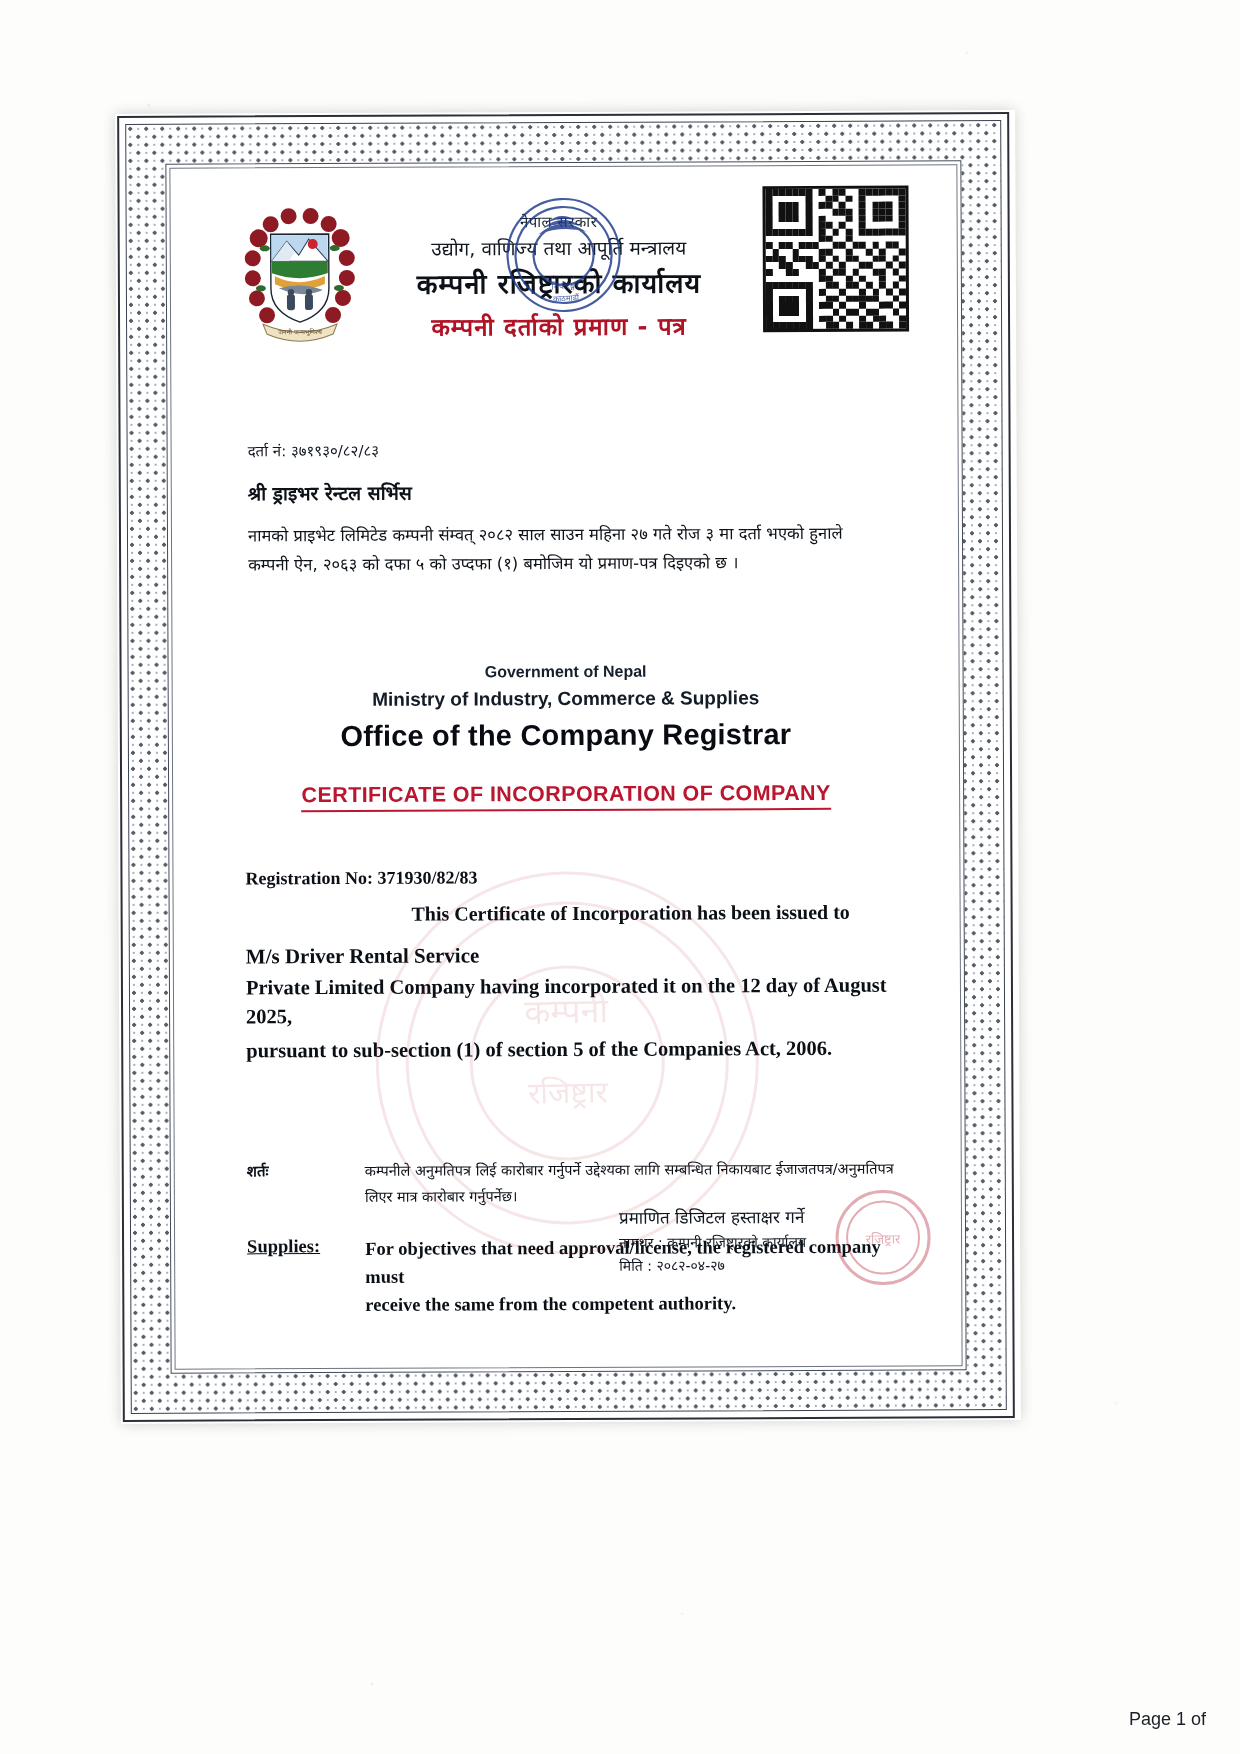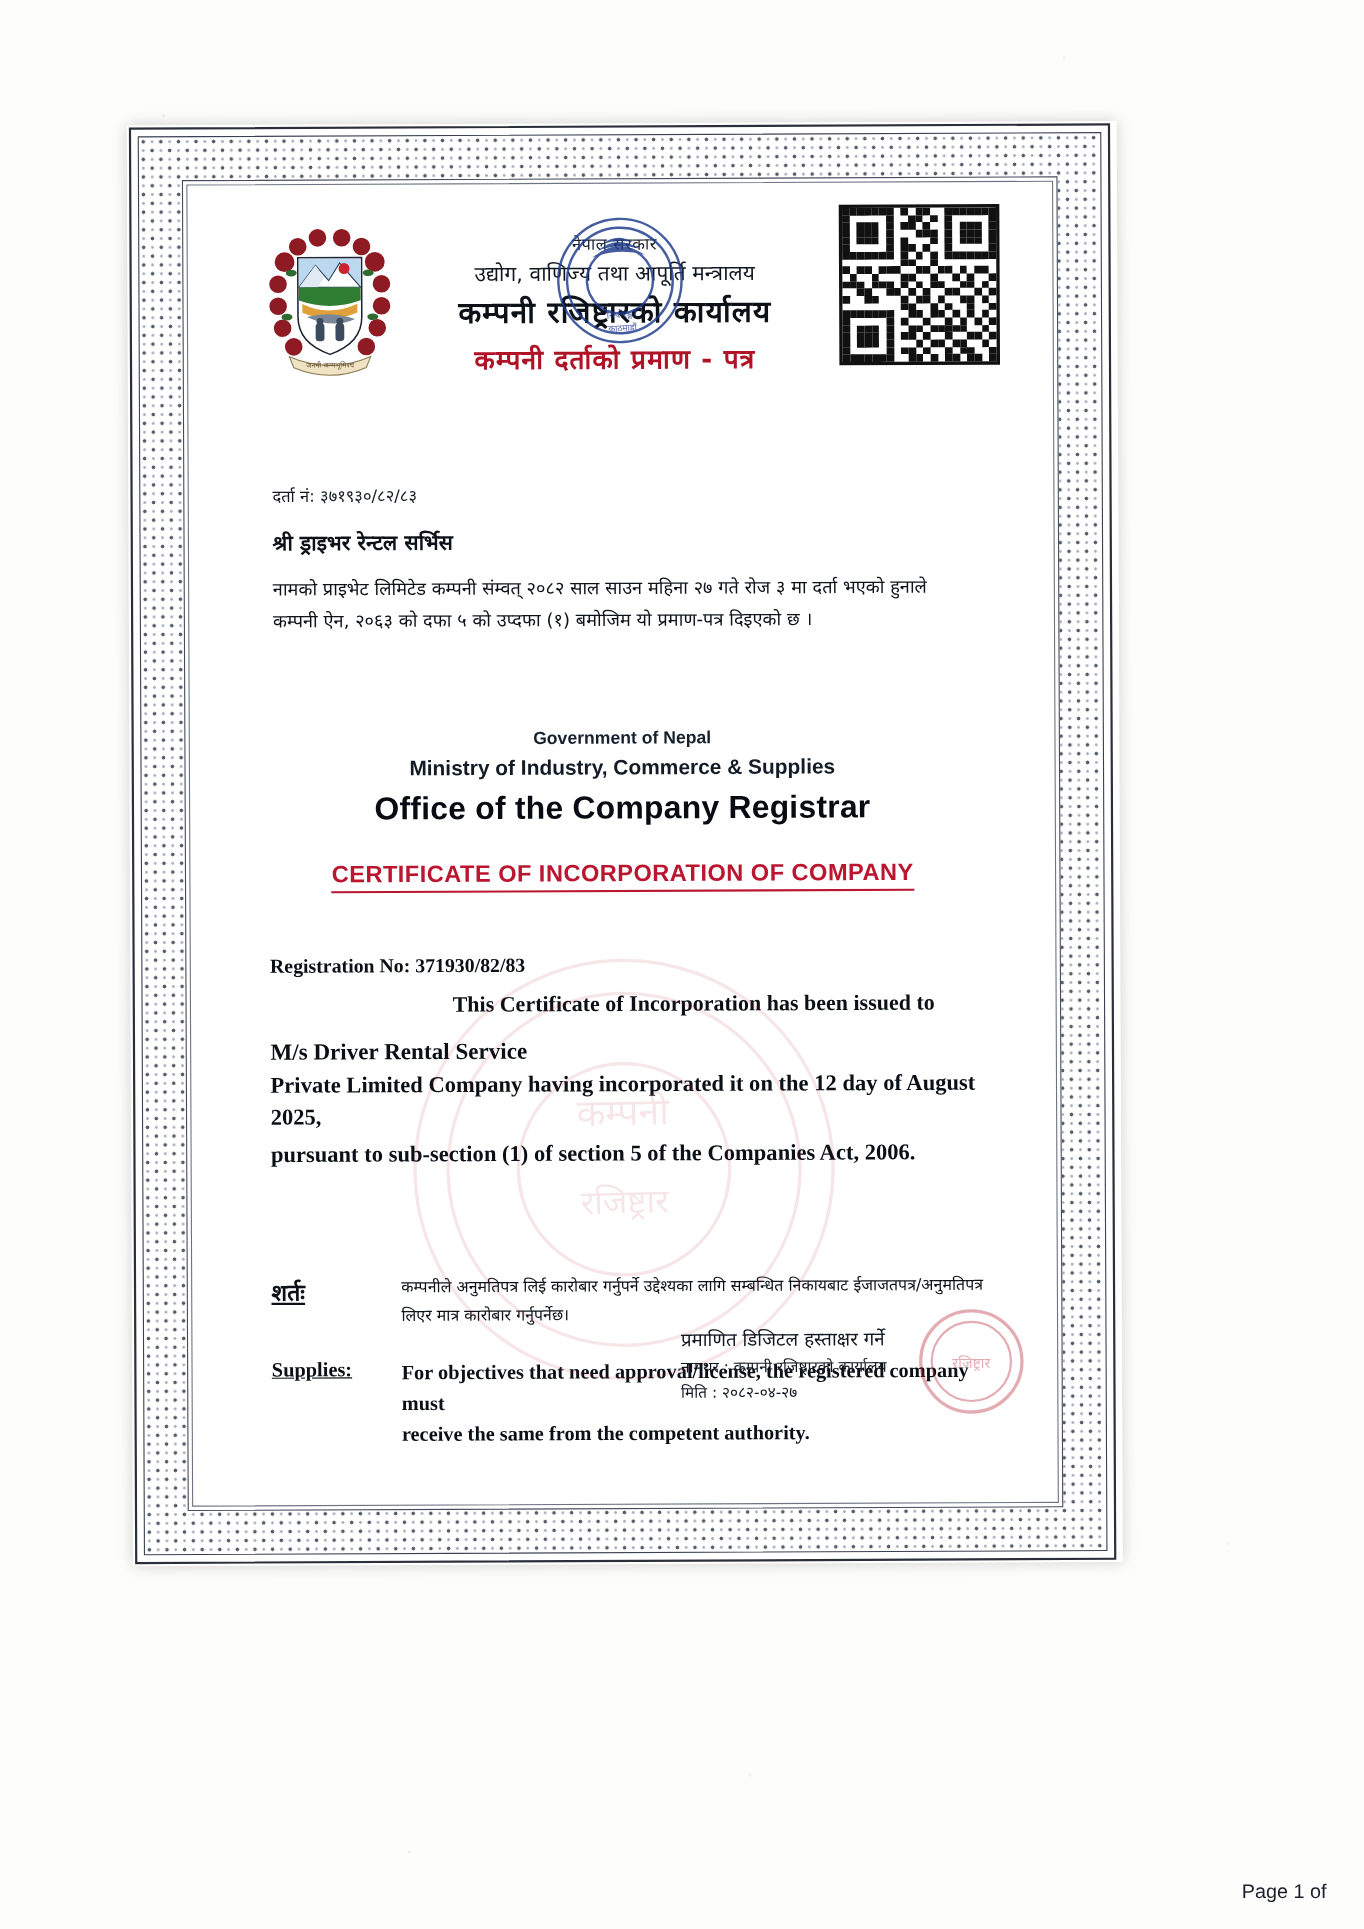--- a/index.html
+++ b/index.html
@@ -103,22 +103,22 @@
   .details{margin-top:56px;padding-left:42px;padding-right:34px;
     font-family:"Liberation Serif",serif;color:#0b1016;}
   .reg-no{font-size:18px;font-weight:bold;}
   .issued-to{font-size:20px;font-weight:bold;text-align:center;margin-top:14px;padding-left:120px;}
   .ms-name{font-size:21px;font-weight:bold;margin-top:18px;}
   .incorp-line{font-size:20.5px;font-weight:bold;line-height:1.45;margin-top:4px;}
   
   .condition{margin-top:92px;padding-left:42px;padding-right:30px;}
   .cond-row{display:flex;align-items:flex-start;}
   .cond-label-np{
-    font-family:"DejaVu Sans",sans-serif;font-size:21px;font-weight:bold;color:#0c1117;
-    text-decoration:underline;width:118px;flex:none;padding-top:2px;
+    font-family:"DejaVu Sans",sans-serif;font-size:15px;font-weight:bold;color:#0c1117;
+    width:118px;flex:none;padding-top:2px;
   }
   .cond-text-np{font-family:"DejaVu Sans",sans-serif;font-size:14.5px;line-height:1.8;color:#0c1117;}
   .cond-row-en{display:flex;align-items:flex-start;margin-top:26px;}
   .cond-label-en{
     font-family:"Liberation Serif",serif;font-size:18.5px;font-weight:bold;color:#0b1016;
     text-decoration:underline;width:118px;flex:none;
   }
   .cond-text-en{
     font-family:"Liberation Serif",serif;font-size:18.5px;font-weight:bold;
     line-height:1.5;color:#0b1016;

